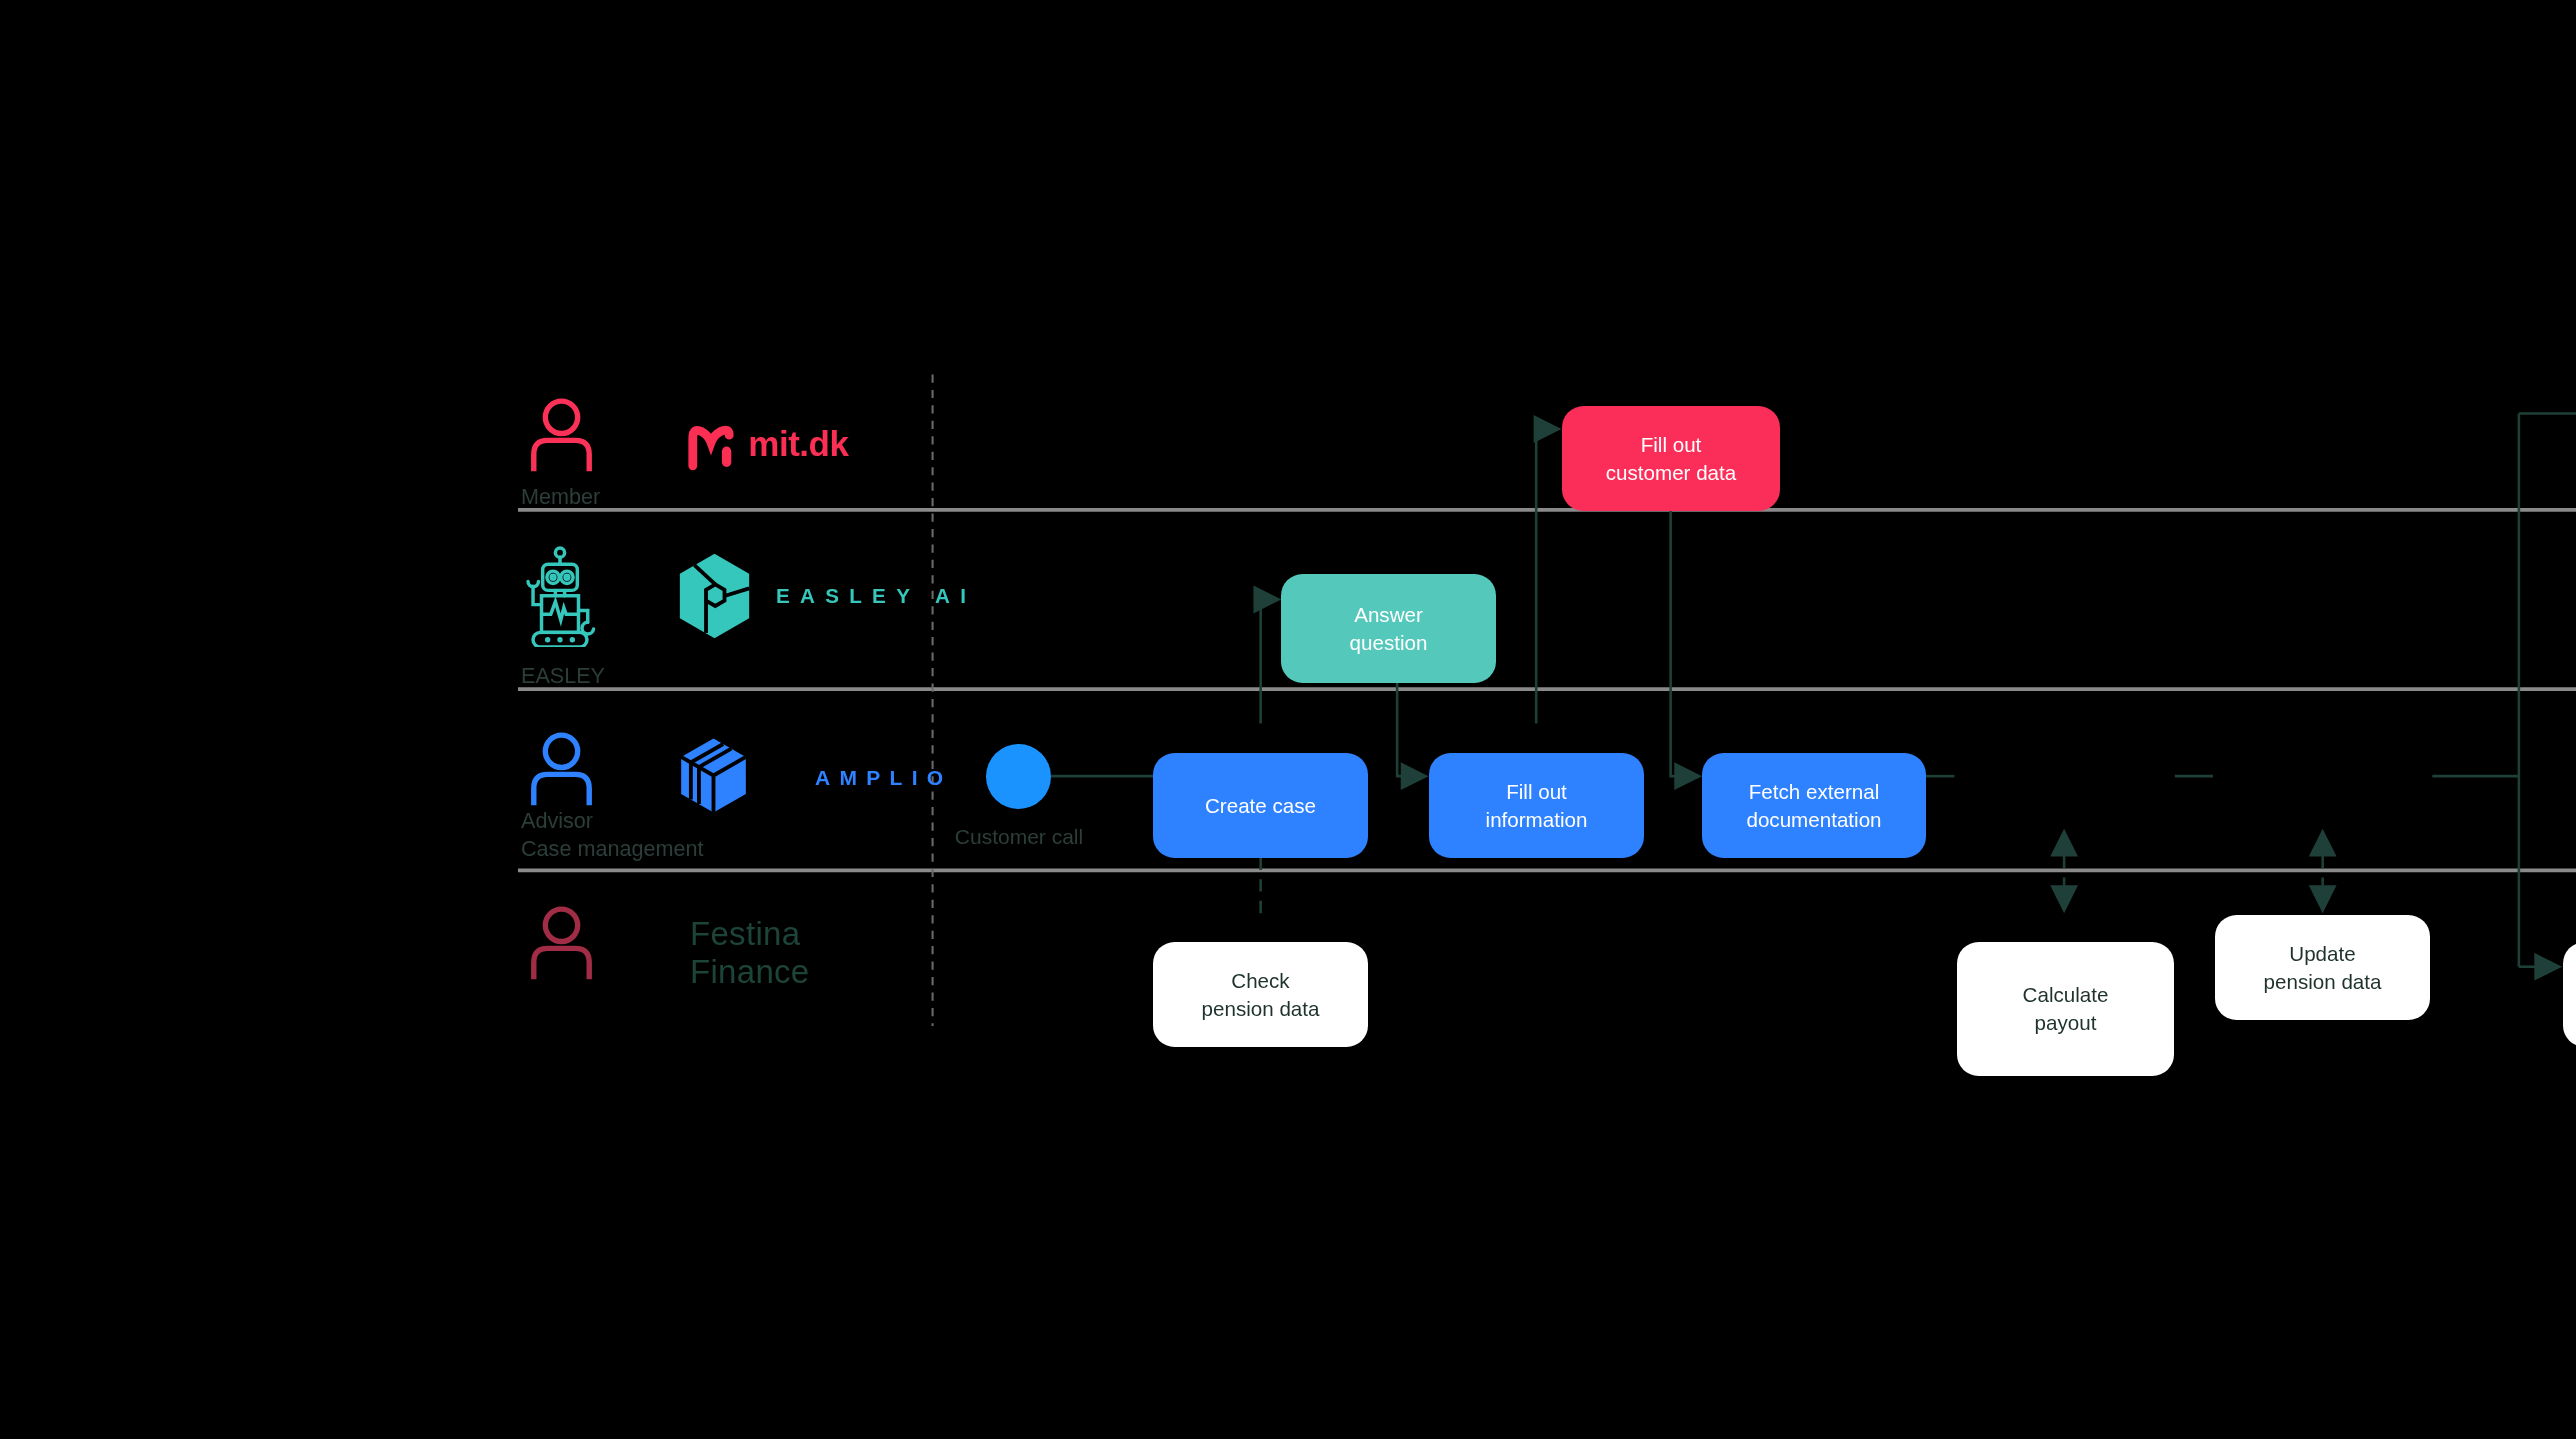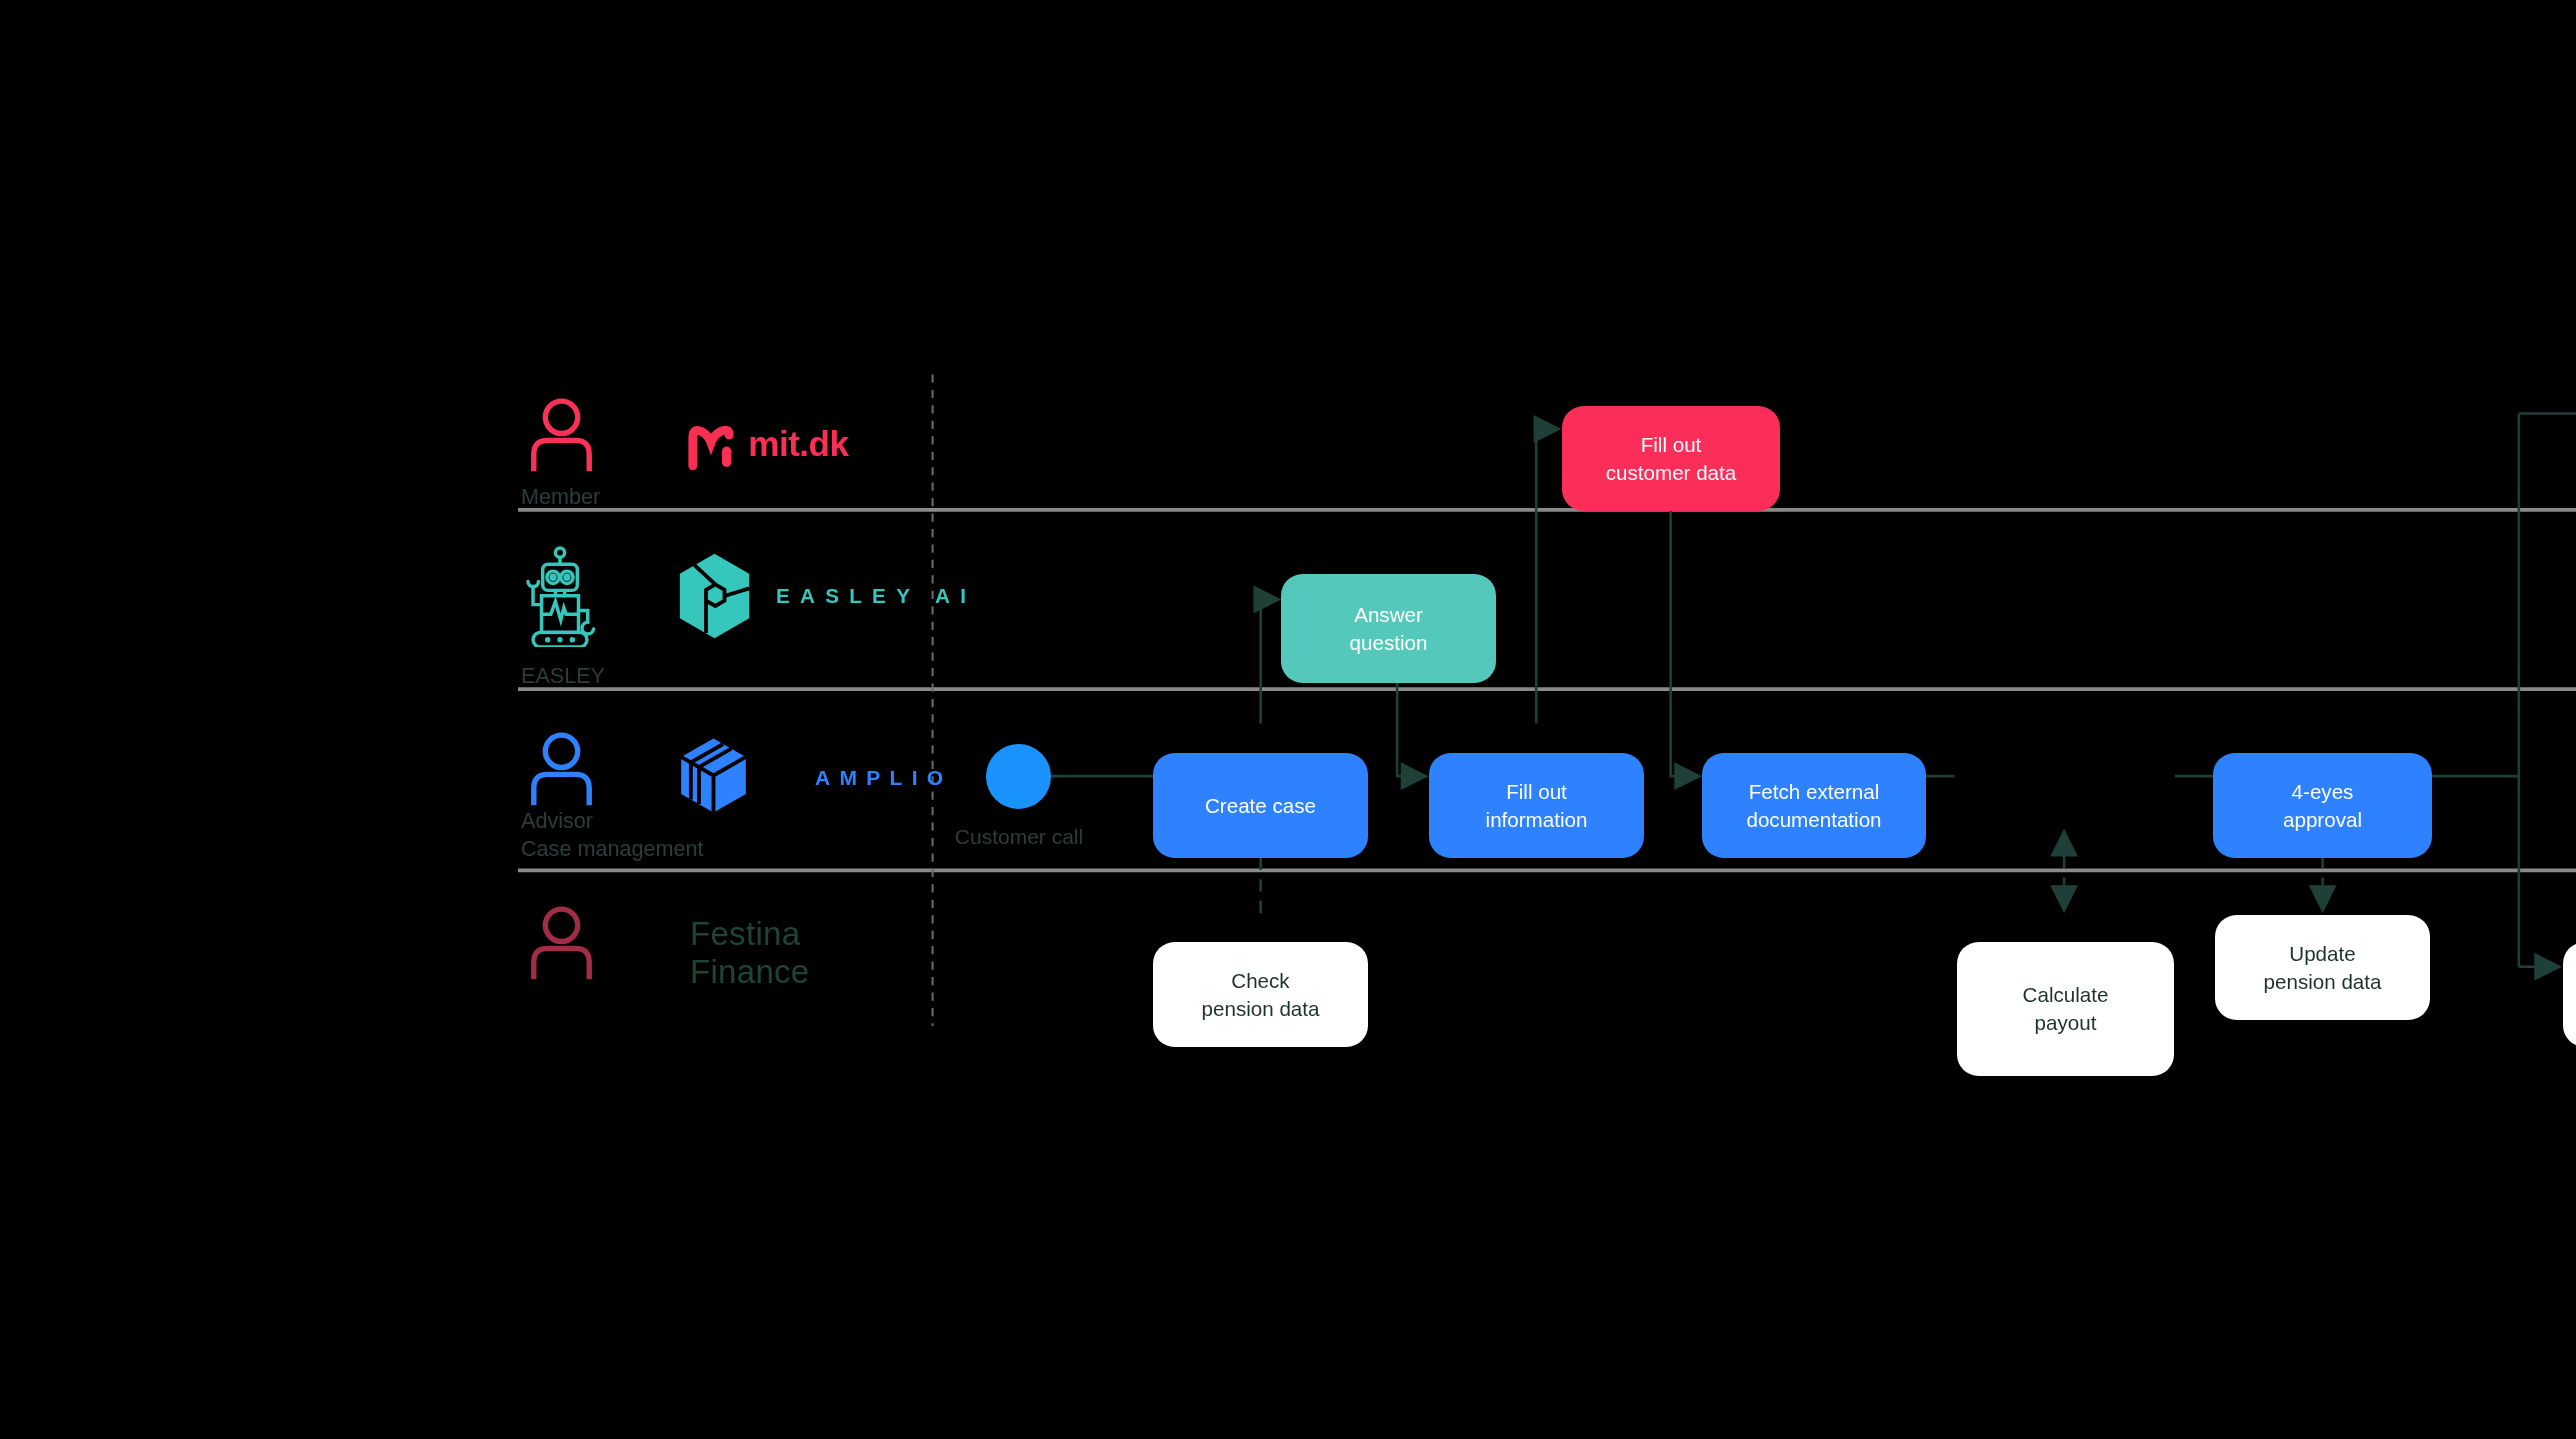--- a/index.html
+++ b/index.html
@@ -185,22 +185,20 @@
   <div class="task blue" style="left:1702px;top:724px;width:224px;height:105px;">Fetch external
 documentation</div>
 
 
   <div class="task white" style="left:1153px;top:913px;width:215px;height:105px;">Check
 pension data</div>
 
   <div class="task white" style="left:1957px;top:913px;width:217px;height:134px;">Calculate
 payout</div>
 
-  <div class="task blue" style="left:2213px;top:724px;width:219px;height:105px;">4-eyes
-approval</div>
 
   <div class="task white" style="left:2215px;top:886px;width:215px;height:105px;">Update
 pension data</div>
 
   <div class="task white" style="left:2563px;top:913px;width:215px;height:105px;">Payout</div>
 
   <div class="flow-label" style="left:2567px;top:461px;width:206px;">Decision made</div>
 
 </div>
 

